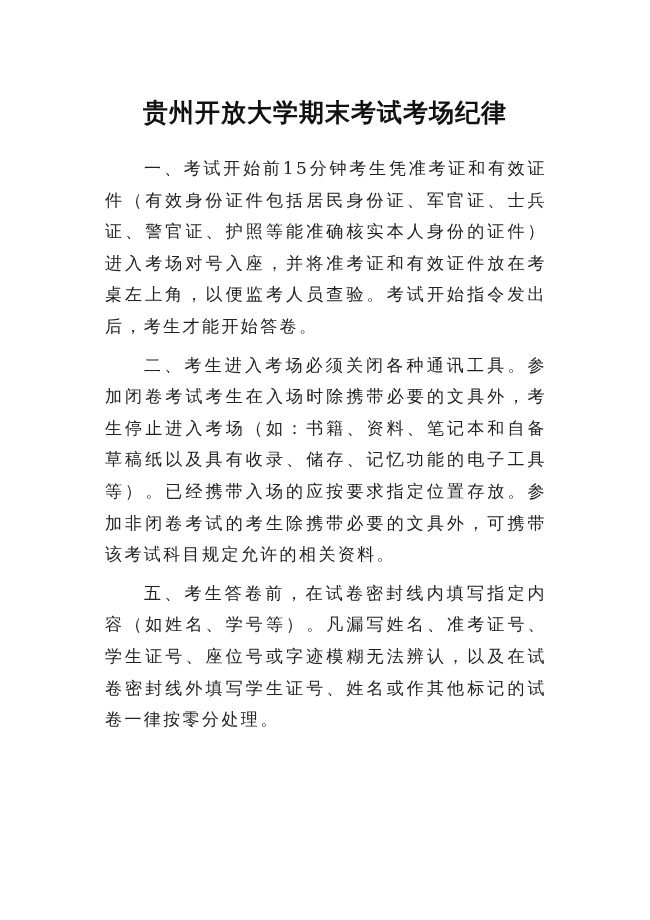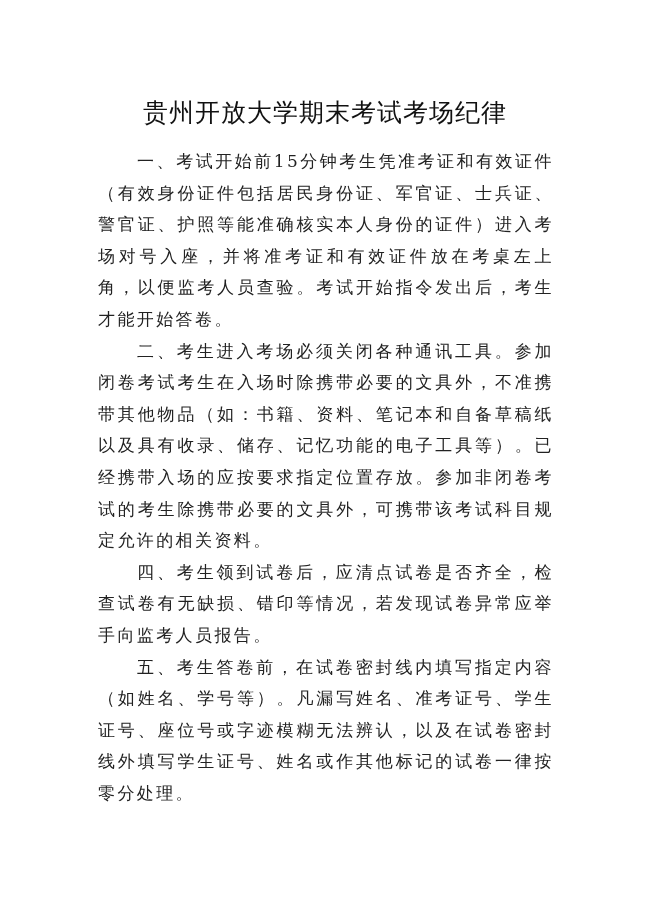--- a/index.html
+++ b/index.html
@@ -3,37 +3,36 @@
   <meta charset="utf-8">
   <style>
     html, body { margin: 0; padding: 0; background: #ffffff; }
     body { width: 650px; height: 920px; position: relative; overflow: hidden; }
     .page {
       position: absolute; left: 0; top: 0; width: 650px; height: 920px; background: #ffffff;
     }
     .title {
       position: absolute; left: 0; top: 96px; width: 650px; text-align: center;
       font-family: "DejaVu Serif", "Liberation Serif", serif;
-      font-size: 25px; font-weight: normal; color: #111111; letter-spacing: 1px;
+      font-size: 25px; font-weight: bold; color: #111111; letter-spacing: 1px;
       line-height: 34px;
     }
     .body {
       position: absolute; left: 98px; top: 146px; width: 456px;
       font-family: "DejaVu Serif", "Liberation Serif", serif;
       font-size: 17px; color: #222222;
       line-height: 31.6px;
       letter-spacing: 2.4px;
       text-align: justify;
     }
-    .para { margin: 0; text-indent: 2.3em; }
+    .para { margin: 7px; text-indent: 2.3em; }
   </style>
 </head>
 <body>
 
 <div class="page">
   <div class="title">贵州开放大学期末考试考场纪律</div>
   <div class="body">
     <p class="para">一、考试开始前15分钟考生凭准考证和有效证件（有效身份证件包括居民身份证、军官证、士兵证、警官证、护照等能准确核实本人身份的证件）进入考场对号入座，并将准考证和有效证件放在考桌左上角，以便监考人员查验。考试开始指令发出后，考生才能开始答卷。</p>
-    <p class="para">二、考生进入考场必须关闭各种通讯工具。参加闭卷考试考生在入场时除携带必要的文具外，不准携带其他物品（如：书籍、资料、笔记本和自备草稿纸以及具有收录、储存、记忆功能的电子工具等）。已经携带入场的应按要求指定位置存放。参加非闭卷考试的考生除携带必要的文具外，可携带该考试科目规定允许的相关资料。</p>
-    <p class="para">四、考生领到试卷后，应清点试卷是否齐全，检查试卷有无缺损、错印等情况，若发现试卷异常应举手向监考人员报告。</p>
+    <p class="para">二、考生进入考场必须关闭各种通讯工具。参加闭卷考试考生在入场时除携带必要的文具外，考生停止进入考场（如：书籍、资料、笔记本和自备草稿纸以及具有收录、储存、记忆功能的电子工具等）。已经携带入场的应按要求指定位置存放。参加非闭卷考试的考生除携带必要的文具外，可携带该考试科目规定允许的相关资料。</p>
     <p class="para">五、考生答卷前，在试卷密封线内填写指定内容（如姓名、学号等）。凡漏写姓名、准考证号、学生证号、座位号或字迹模糊无法辨认，以及在试卷密封线外填写学生证号、姓名或作其他标记的试卷一律按零分处理。</p>
   </div>
 </div>
 
 </body></html>

